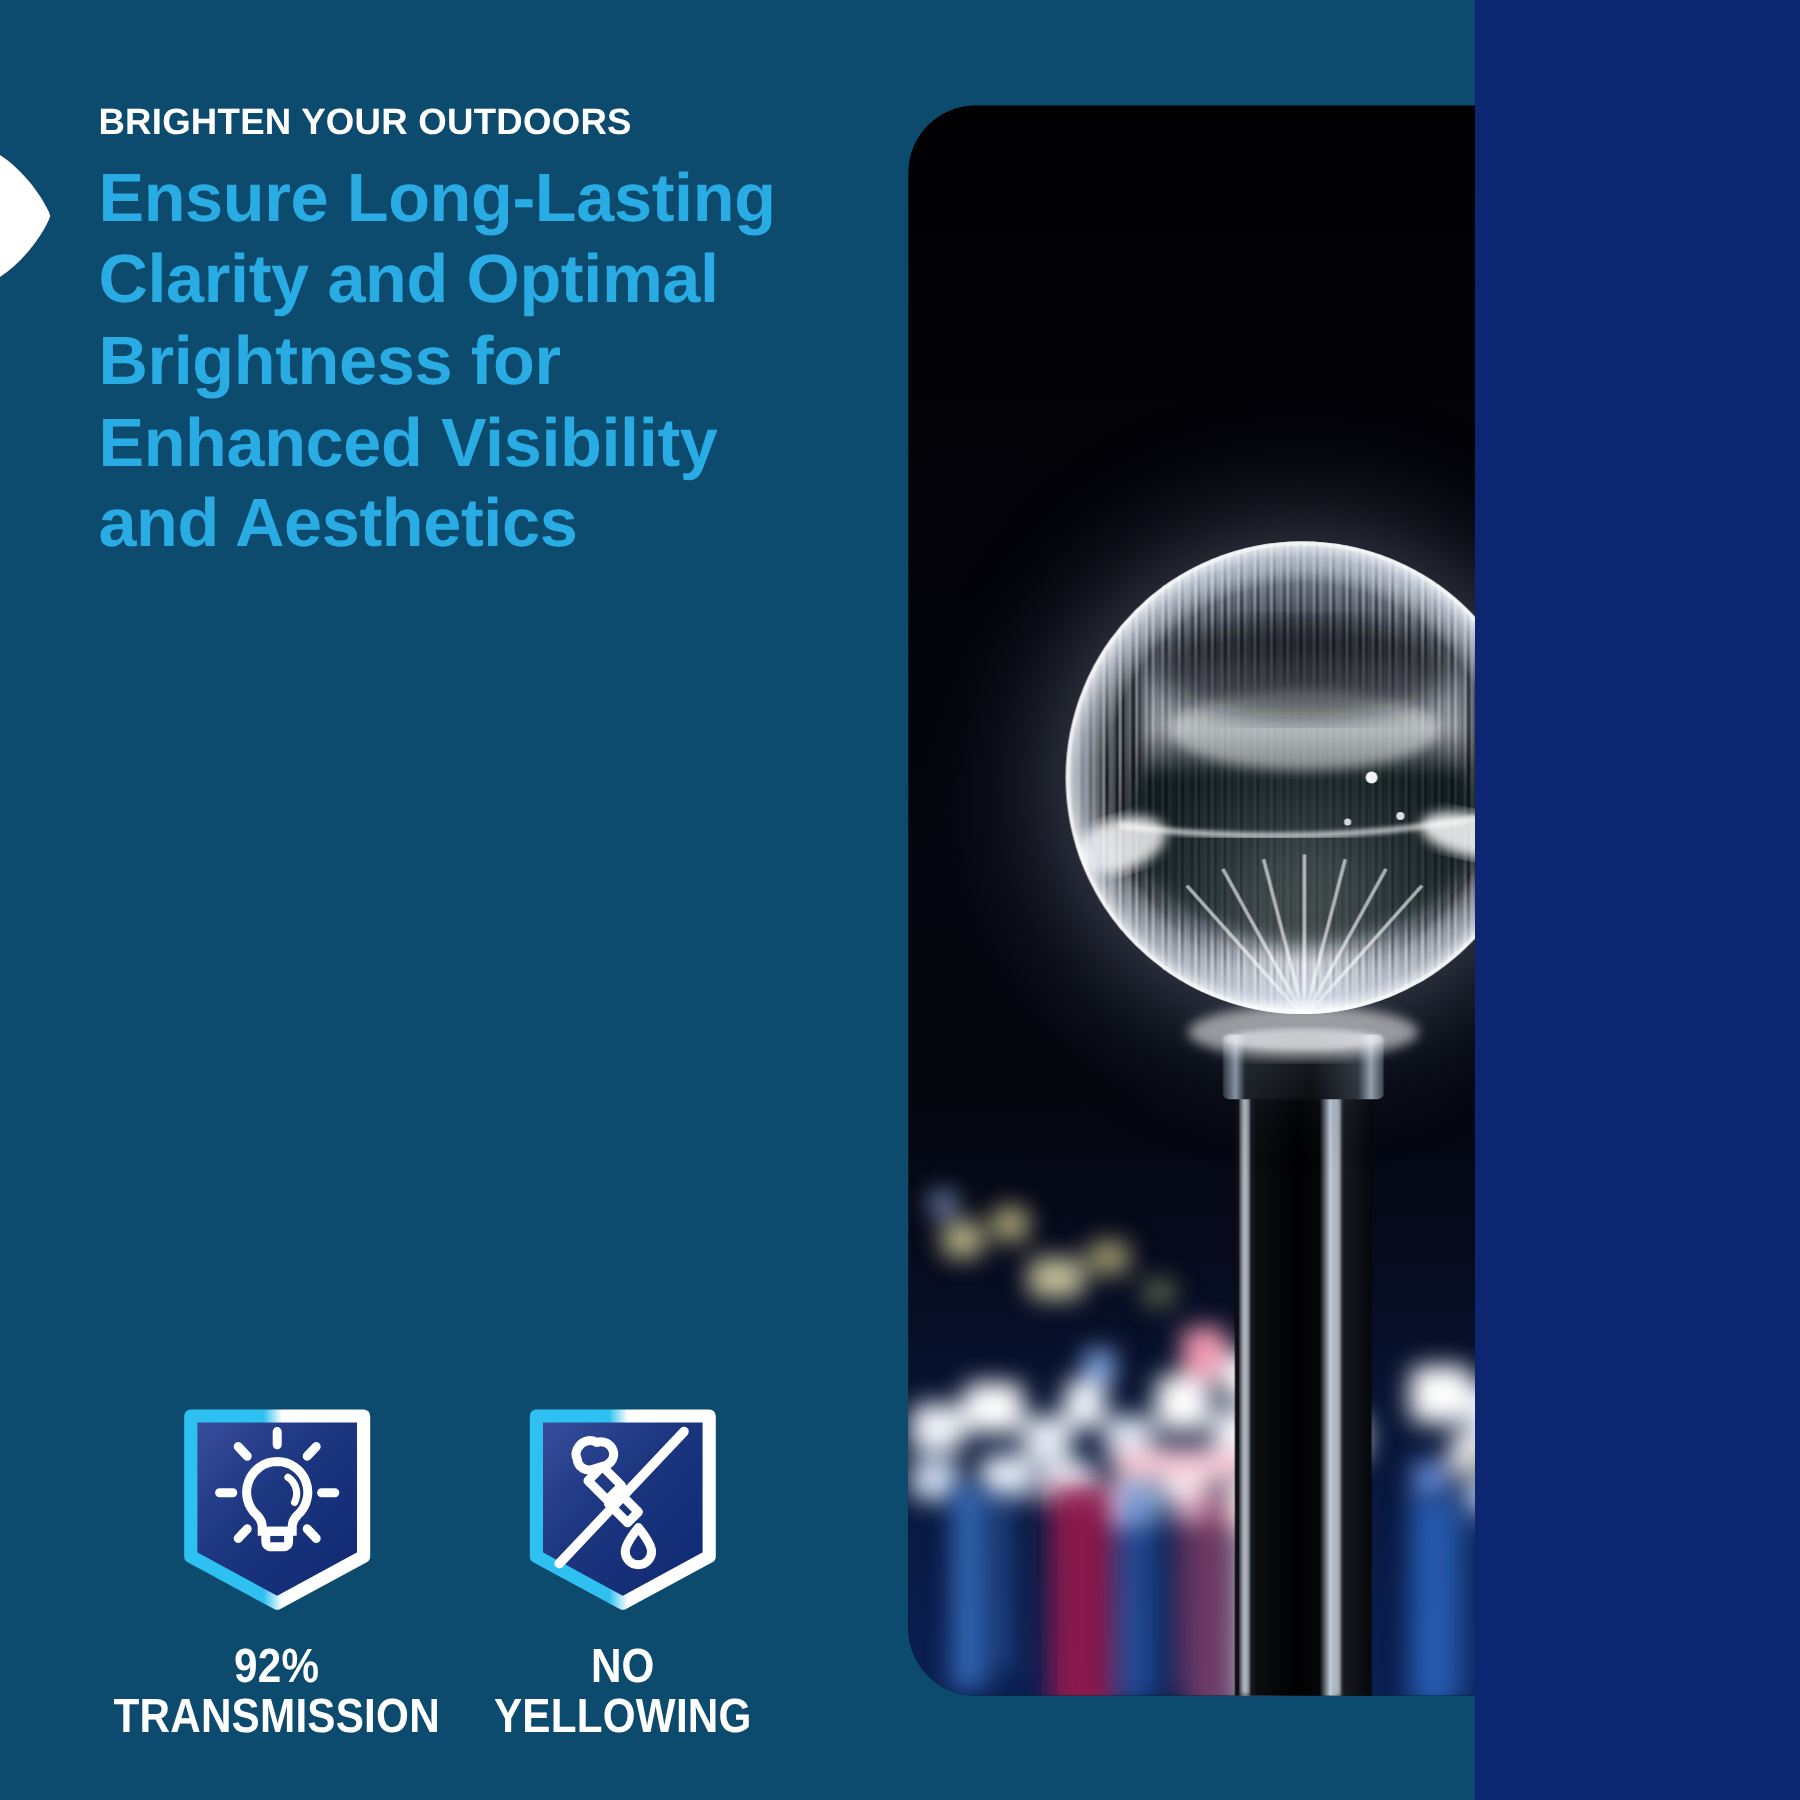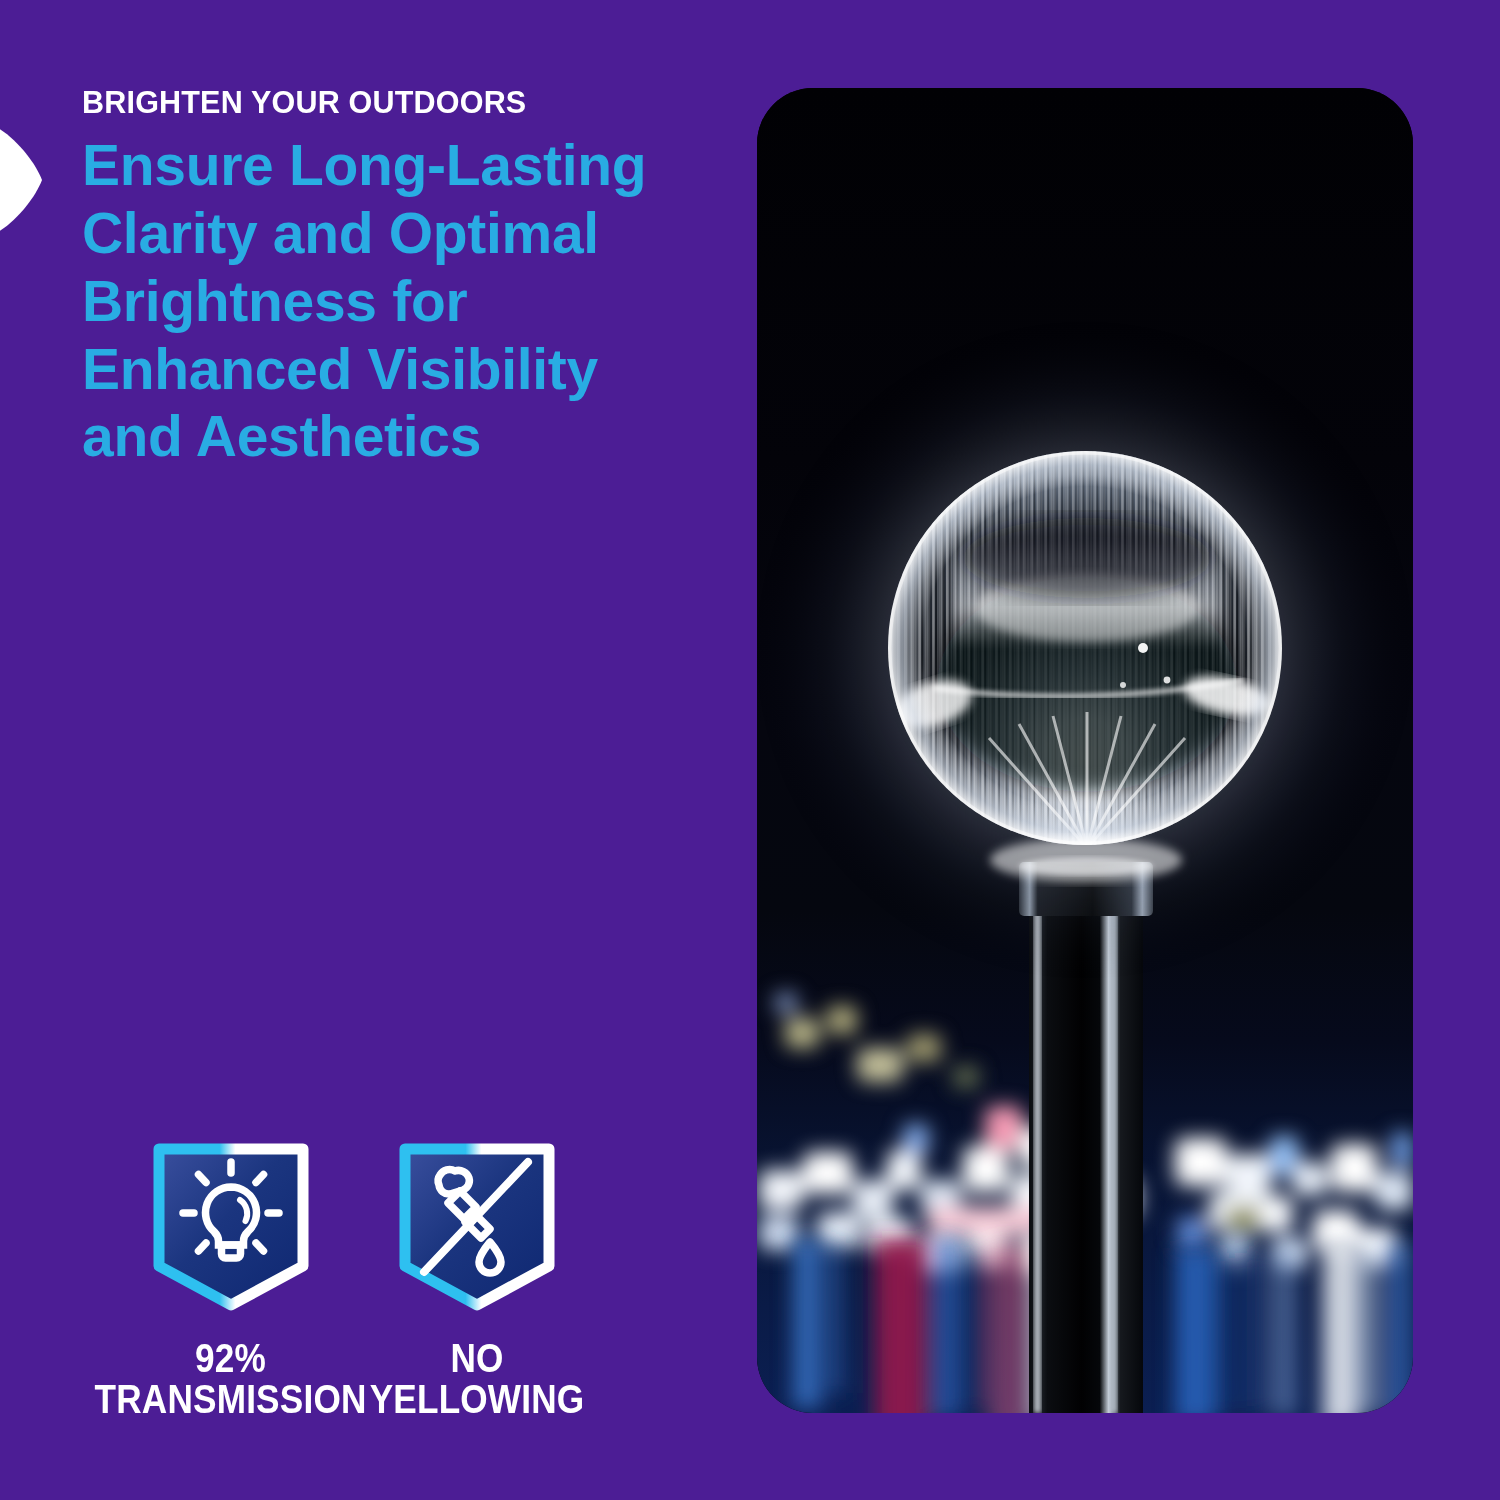--- a/index.html
+++ b/index.html
@@ -3,21 +3,21 @@
 <meta charset="utf-8">
 <style>
   html,body{margin:0;padding:0;}
   body{
     width:1500px;height:1500px;
     background:#0d2672;
     font-family:"Liberation Sans", sans-serif;
     overflow:hidden;
     position:relative;
   }
-  #stage{position:absolute;inset:0;width:1500px;height:1500px;overflow:hidden;background:#4c1d95;}
+  #stage{position:absolute;inset:0;width:1229px;height:1500px;overflow:hidden;background:#0c4a6e;}
 
   
   .pointer-notch{
     position:absolute;left:-2px;top:128px;width:44px;height:104px;
   }
 
   
   .copy{position:absolute;left:82px;top:86px;width:620px;}
   .eyebrow{
     color:#ffffff;
@@ -31,21 +31,21 @@
   .headline{
     color:#29ace3;
     font-size:57px;
     font-weight:700;
     line-height:1.19;
     letter-spacing:-0.3px;
     margin:0;
   }
 
   
-  .badges{position:absolute;left:140px;top:1138px;display:flex;gap:64px;}
+  .badges{position:absolute;left:140px;top:1169px;display:flex;gap:106px;}
   .badge{width:182px;display:flex;flex-direction:column;align-items:center;}
   .badge-shield{width:166px;height:178px;display:block;}
   .badge-caption{
     margin-top:22px;
     color:#ffffff;
     font-weight:bold;
     text-align:center;
     line-height:1.02;
     font-size:40px;
     letter-spacing:0.2px;

